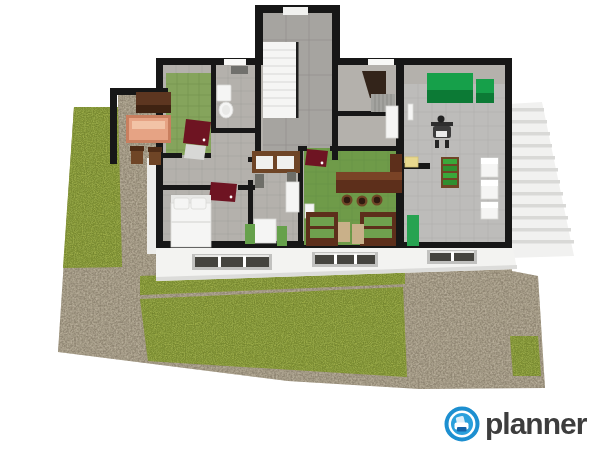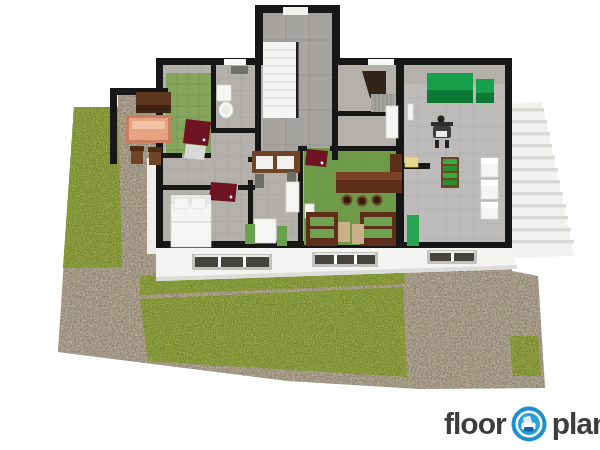--- a/index.html
+++ b/index.html
@@ -312,21 +312,20 @@
       <rect x="131" y="151" width="12" height="13" style="fill:var(--woodMid)"></rect>
     </g>
     <g>
       <rect x="148" y="147" width="14" height="5" style="fill:var(--woodDark)"></rect>
       <rect x="149" y="152" width="12" height="13" style="fill:var(--woodMid)"></rect>
     </g>
   </g>
 </svg>
 
 <div id="logo">
-  <span class="word">floor</span>
   <svg width="36" height="36" viewBox="0 0 36 36">
     <circle cx="18" cy="18" r="15.5" fill="#ffffff" style="stroke:var(--logoBlue)" stroke-width="4"></circle>
     <circle cx="18" cy="18" r="11" style="fill:var(--logoBlueFill)"></circle>
     <rect x="12.5" y="10.5" width="8" height="9" rx="1.5" fill="#dceef9" transform="rotate(-14 16.5 15)"></rect>
     <rect x="10.5" y="16.5" width="14" height="7" rx="2" fill="#ffffff"></rect>
     <rect x="13" y="21" width="9.5" height="4.5" rx="1" style="fill:var(--logoChairShade)"></rect>
   </svg>
   <span class="word">planner</span>
 </div>
 </div>

